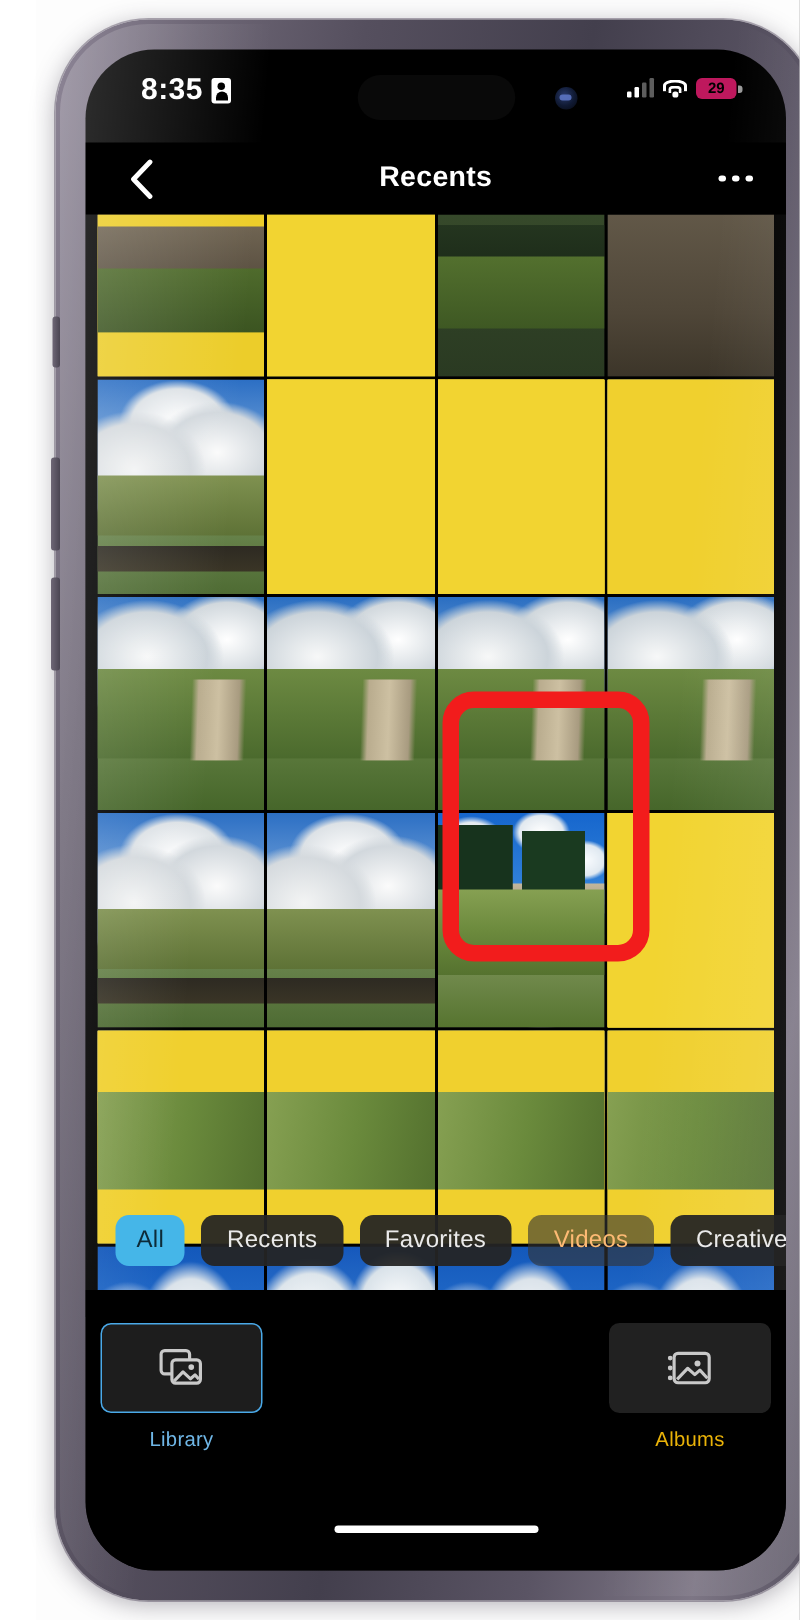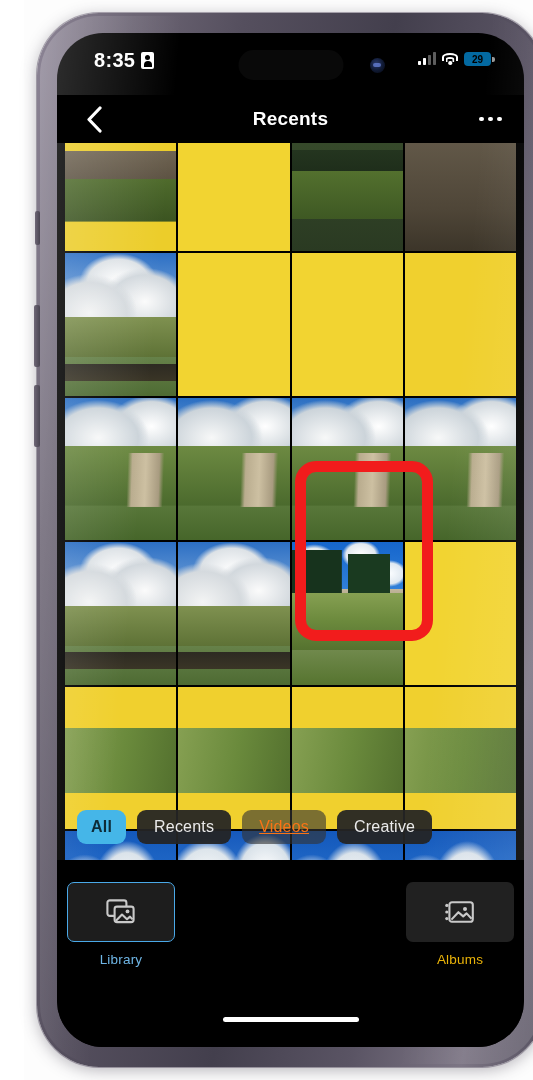--- a/index.html
+++ b/index.html
@@ -60,21 +60,21 @@
   .bars i:nth-child(1){ height:4px; }
   .bars i:nth-child(2){ height:7px; }
   .bars i:nth-child(3){ height:10px; background:#5d5d5d; }
   .bars i:nth-child(4){ height:13px; background:#5d5d5d; }
   .wifi{ position:relative; width:16px; height:12px; }
   .wifi span{ position:absolute; left:50%; transform:translateX(-50%); border:2px solid #fff; border-bottom:none; border-radius:50% 50% 0 0; }
   .wifi span:nth-child(1){ width:16px; height:8px; top:0; }
   .wifi span:nth-child(2){ width:9px;  height:5px; top:4px; }
   .wifi span:nth-child(3){ width:3.5px; height:3.5px; top:8px; border:none; background:#fff; border-radius:50%; }
   .batt{
-    width:27px; height:14px; border-radius:4px; background:#0369a1;
+    width:27px; height:14px; border-radius:4px; background:#be185d;
     display:flex; align-items:center; justify-content:center;
     font-size:10px; font-weight:700; color:#000; position:relative;
   }
   .batt::after{ content:""; position:absolute; right:-3.5px; top:4.5px; width:2.2px; height:5px; border-radius:0 2px 2px 0; background:#9a9a9a; }
 
   
   .island{
     position:absolute; left:50%; transform:translateX(-50%); top:17px;
     width:105px; height:30px; border-radius:16px; background:#090909; z-index:41;
   }
@@ -248,22 +248,22 @@
     position:absolute; left:0; top:773px; width:100%; height:42px;
     display:flex; align-items:center; gap:11px; padding-left:20px;
     z-index:28; overflow:hidden;
   }
   .chip{
     flex:0 0 auto; height:34px; padding:0 17px; border-radius:9px;
     display:flex; align-items:center; justify-content:center;
     background:rgba(36,36,36,.94); color:#eaeaea; font-size:16px; letter-spacing:.2px;
     cursor:pointer; white-space:nowrap;
   }
-  .chip.sel{ background:#45b6e8; color:#0d2b38; font-weight:700; padding:0 14px; }
-  .chip.dim{ background:rgba(52,52,52,.62); color:#f97316;text-decoration:underline; }
+  .chip.sel{ background:#45b6e8; color:#0d2b38; font-weight:400; padding:0 14px; }
+  .chip.dim{ background:rgba(52,52,52,.62); color:#fdba74; }
 
   
   .tabbar{
     position:absolute; left:0; bottom:0; width:100%; height:187px;
     background:#000; z-index:32;
   }
   .tabs{
     position:absolute; left:10px; top:22px; right:10px;
     display:flex; justify-content:space-between;
   }
@@ -408,20 +408,21 @@
             <div class="cell">
               <div class="ph p-cloud-crop"></div>
             </div>
           </div>
         <div class="annot"></div>
       </div>
 
       <div class="chips" id="chips">
           <div class="chip sel">All</div>
           <div class="chip">Recents</div>
+          <div class="chip">Favorites</div>
           <div class="chip dim">Videos</div>
           <div class="chip">Creative</div>
         </div>
 
       <div class="tabbar">
         <div class="tabs" id="tabs">
             <div class="tab sel">
               <div class="tab-box">
                 <svg width="30" height="26" viewBox="0 0 30 26" fill="none">
                   <rect x="1.4" y="1.4" width="19" height="15.5" rx="2.4" stroke="#c9c9c9" stroke-width="2.1"></rect>

